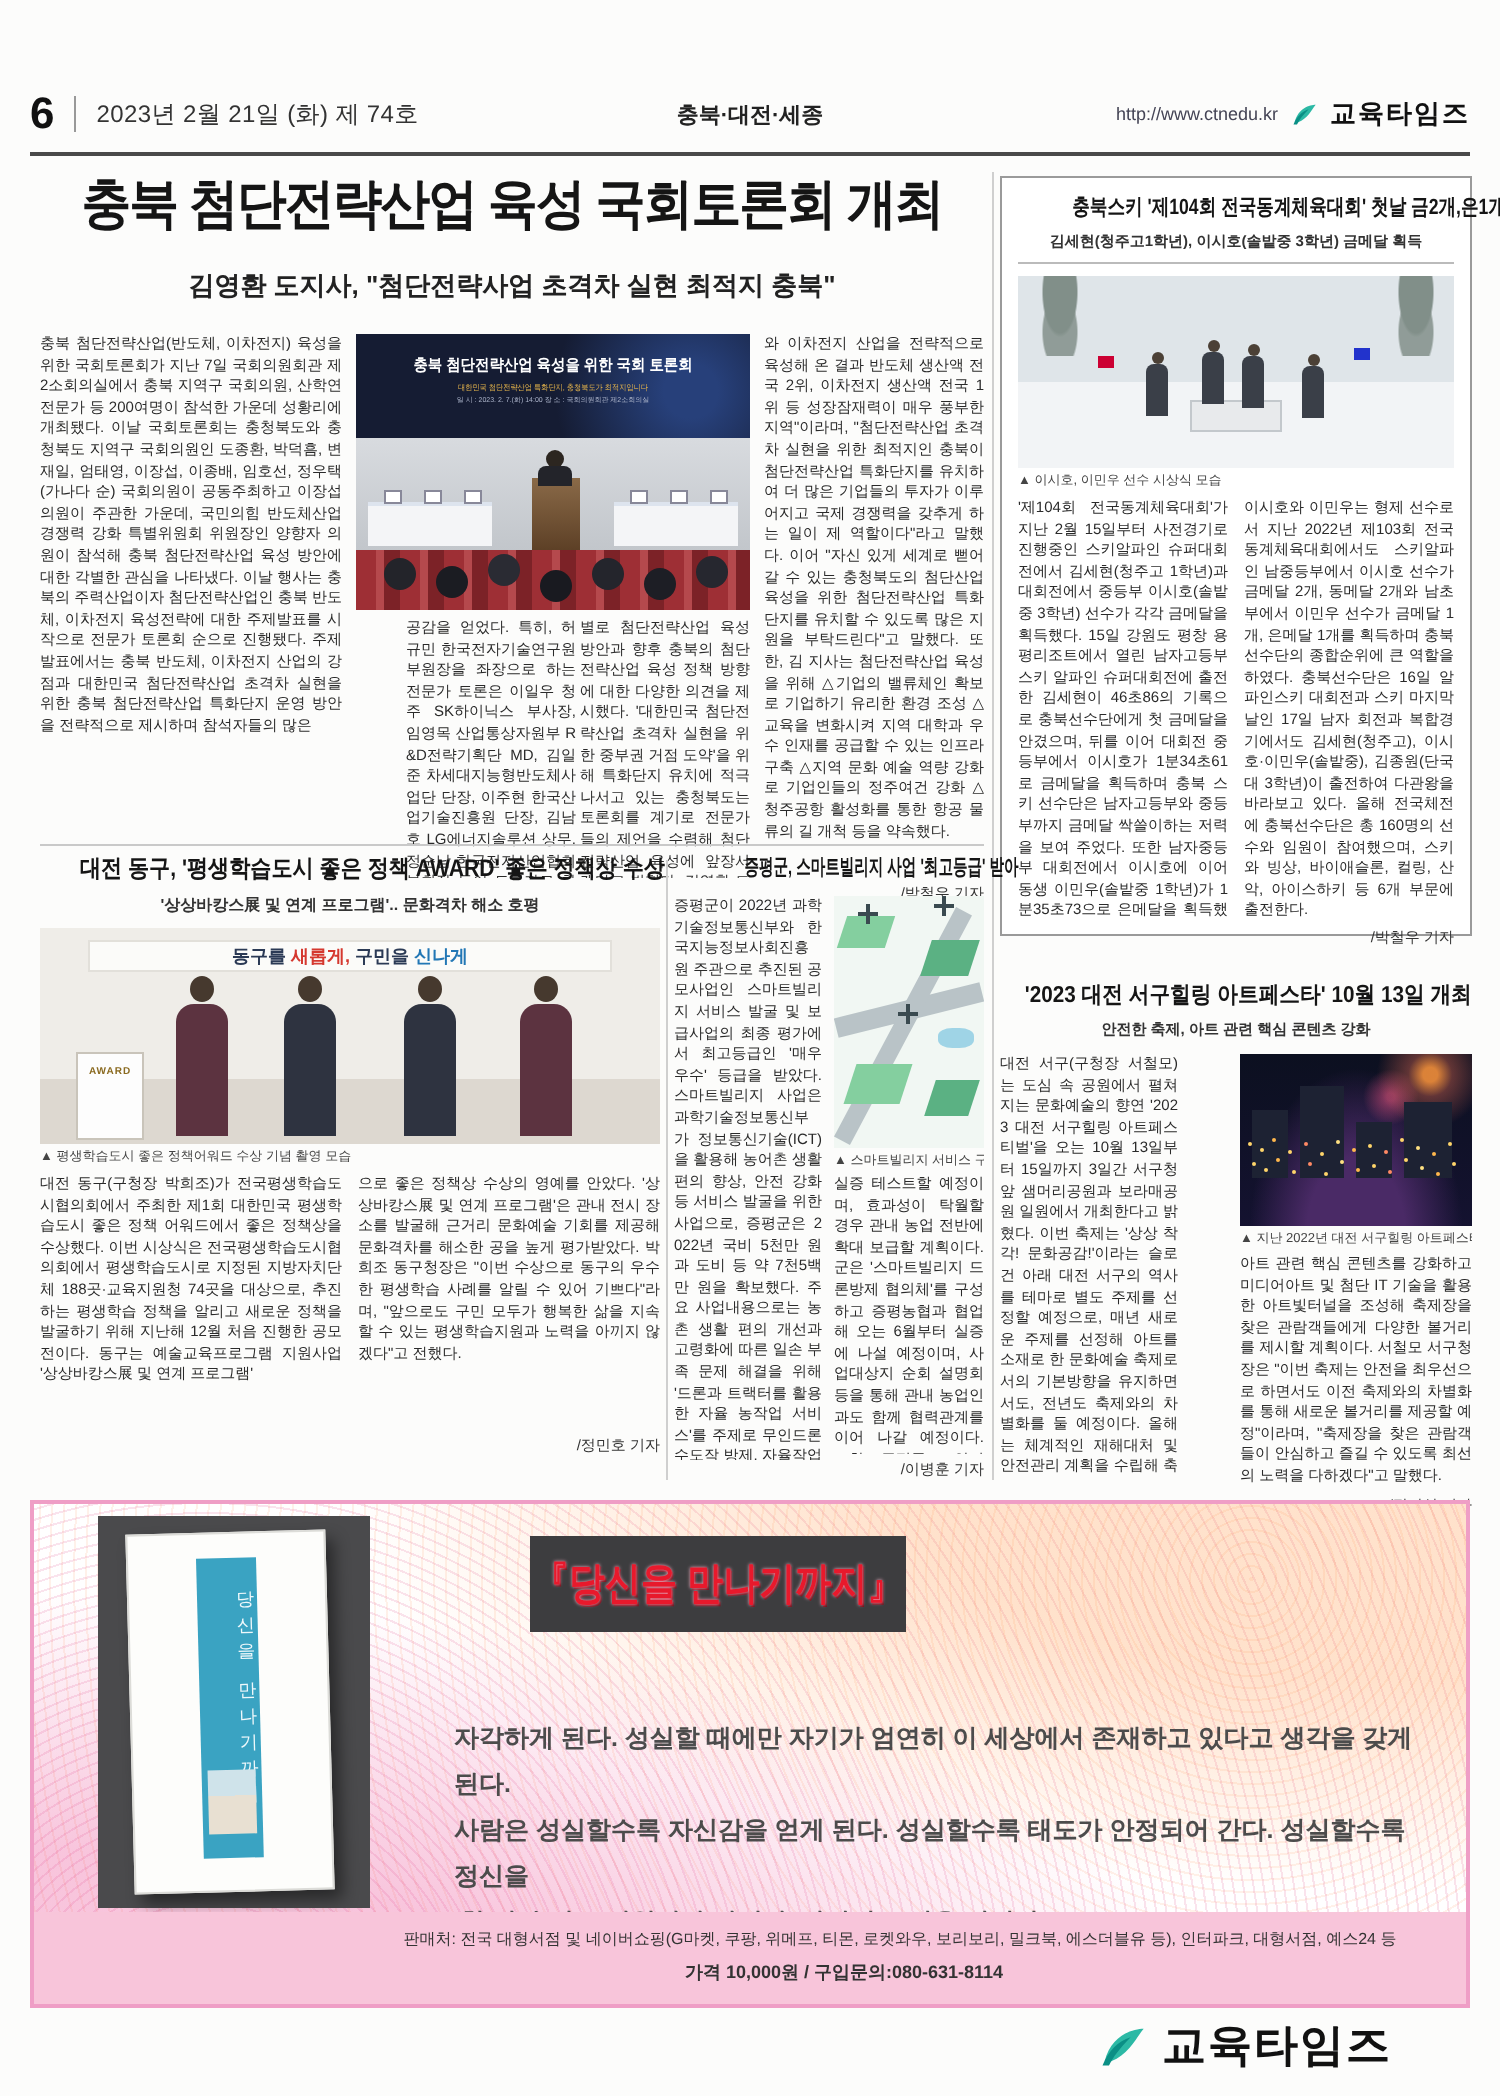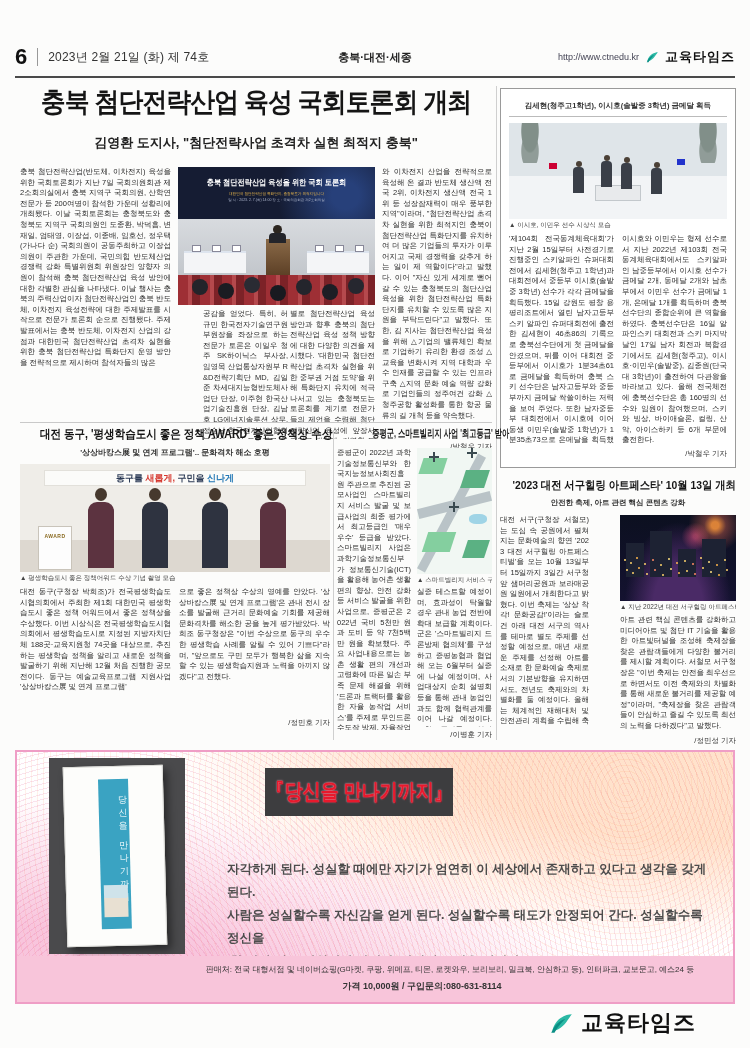--- a/index.html
+++ b/index.html
@@ -64,21 +64,21 @@
   .ski-photo { position:relative; margin-top:6px; width:218px; height:96px; overflow:hidden; background:linear-gradient(#dfe5e9 0 55%, #f2f4f6 55%); }
   .ski-tree { position:absolute; top:0; width:26px; height:40px; background:radial-gradient(ellipse at 50% 20%, #6a7a72 0 45%, transparent 50%), radial-gradient(ellipse at 50% 70%, #7d8b84 0 45%, transparent 50%); opacity:.8; }
   .ski-podium { position:absolute; left:86px; top:62px; width:46px; height:16px; background:#e8eaec; border:1px solid #c3c8cc; }
   .ski-fig { position:absolute; width:11px; height:26px; border-radius:4px 4px 0 0; background:#3a3f48; }
   .ski-fig:before { content:""; position:absolute; left:2.5px; top:-6px; width:6px; height:6px; border-radius:50%; background:#4b4036; }
   .ski-flag { position:absolute; width:8px; height:6px; background:#c03; }
   .ski-cols { display:flex; gap:8px; margin-top:4px; height:212px; }
   .ski-cols > div { width:50%; }
 
   .festa { position:absolute; left:500px; top:478px; width:236px; height:262px; }
-  .festa h3 { text-align:right; font-size:11.5px; font-weight:800; color:#151515; }
+  .festa h3 { text-align:right; font-size:11.5px; font-weight:800; color:#151515;margin-top:12px; }
   .festa h3 .shrink { transform:scaleX(.9); transform-origin:center; }
   .festa h4 { text-align:center; font-size:7.5px; font-weight:700; color:#333; margin-top:5px; }
   .festa-flex { display:flex; gap:8px; margin-top:7px; }
   .festa-left { width:112px; height:212px; }
   .festa-right { width:116px;margin-left:23px; }
   .festa-photo { position:relative; width:116px; height:86px; overflow:hidden;
      background:radial-gradient(circle at 82% 12%, rgba(255,150,60,.85) 0 3%, rgba(255,120,90,.35) 9%, transparent 22%),
                 radial-gradient(circle at 65% 25%, rgba(255,90,140,.5) 0 2%, transparent 14%),
                 radial-gradient(ellipse at 50% 105%, #4a2a66 0 30%, transparent 65%),
                 linear-gradient(#0c1020,#141230); }
@@ -197,20 +197,21 @@
     <div class="mcol3 bodytxt">와 이차전지 산업을 전략적으로 육성해 온 결과 반도체 생산액 전국 2위, 이차전지 생산액 전국 1위 등 성장잠재력이 매우 풍부한 지역"이라며, "첨단전략산업 초격차 실현을 위한 최적지인 충북이 첨단전략산업 특화단지를 유치하여 더 많은 기업들의 투자가 이루어지고 국제 경쟁력을 갖추게 하는 일이 제 역할이다"라고 말했다. 이어 "자신 있게 세계로 뻗어갈 수 있는 충청북도의 첨단산업 육성을 위한 첨단전략산업 특화단지를 유치할 수 있도록 많은 지원을 부탁드린다"고 말했다. 또한, 김 지사는 첨단전략산업 육성을 위해 △기업의 밸류체인 확보로 기업하기 유리한 환경 조성 △교육을 변화시켜 지역 대학과 우수 인재를 공급할 수 있는 인프라 구축 △지역 문화 예술 역량 강화로 기업인들의 정주여건 강화 △청주공항 활성화를 통한 항공 물류의 길 개척 등을 약속했다.</div>
   </div>
   <div class="byline">/박철우 기자</div>
 </div>
 
 <div class="hrule" style="left:20px; right:258px; top:422px; height:1px;"></div>
 <div class="vdiv" style="left:496px; top:86px; height:654px;"></div>
 <div class="vdiv" style="left:333px; top:430px; height:310px;"></div>
 
 <div class="ski-box">
+  <h3><span class="shrink">충북스키 '제104회 전국동계체육대회' 첫날 금2개,은1개</span></h3>
   <h4>김세현(청주고1학년), 이시호(솔밭중 3학년) 금메달 획득</h4>
   <div class="ski-photo">
     <div class="ski-tree" style="left:8px;"></div>
     <div class="ski-tree" style="left:186px;"></div>
     <div class="ski-podium"></div>
     <div class="ski-fig" style="left:64px; top:44px;"></div>
     <div class="ski-fig" style="left:92px; top:38px;"></div>
     <div class="ski-fig" style="left:112px; top:40px;"></div>
     <div class="ski-fig" style="left:142px; top:45px;"></div>
     <div class="ski-flag" style="left:40px; top:40px;"></div>
@@ -303,21 +304,21 @@
   </div>
   <div class="ad-titlebox">
     <span>『당신을 만나기까지』</span>
   </div>
   <div class="ad-lines">
     <div>자각하게 된다. 성실할 때에만 자기가 엄연히 이 세상에서 존재하고 있다고 생각을 갖게 된다.</div>
     <div>사람은 성실할수록 자신감을 얻게 된다. 성실할수록 태도가 안정되어 간다. 성실할수록 정신을</div>
     <div>'한 잔 술이 그리워서가 아니라' 사람이 그리운 것이다.</div>
   </div>
   <div class="ad-strip2">
-    <div class="ad-sellers">판매처: 전국 대형서점 및 네이버쇼핑(G마켓, 쿠팡, 위메프, 티몬, 로켓와우, 보리보리, 밀크북, 안심하고 등), 인터파크, 교보문고, 예스24 등</div>
+    <div class="ad-sellers">판매처: 전국 대형서점 및 네이버쇼핑(G마켓, 쿠팡, 위메프, 티몬, 로켓와우, 보리보리, 밀크북, 에스더블유 등), 인터파크, 대형서점, 예스24 등</div>
     <div class="ad-price">가격 10,000원 / 구입문의:080-631-8114</div>
   </div>
 </div>
 
 <div class="footer-brand">
   <svg width="26" height="26" viewBox="0 0 24 24">
     <path d="M4 19 C7 7 17 4 22 4 C18 9 15 16 7 19 Z" fill="#2cb9a5"></path>
     <path d="M3 21 C6 14 10 10 16 8 C11 13 8 17 6 21 Z" fill="#0b8f85"></path>
   </svg>
   <span class="brandword">교육타임즈</span>

